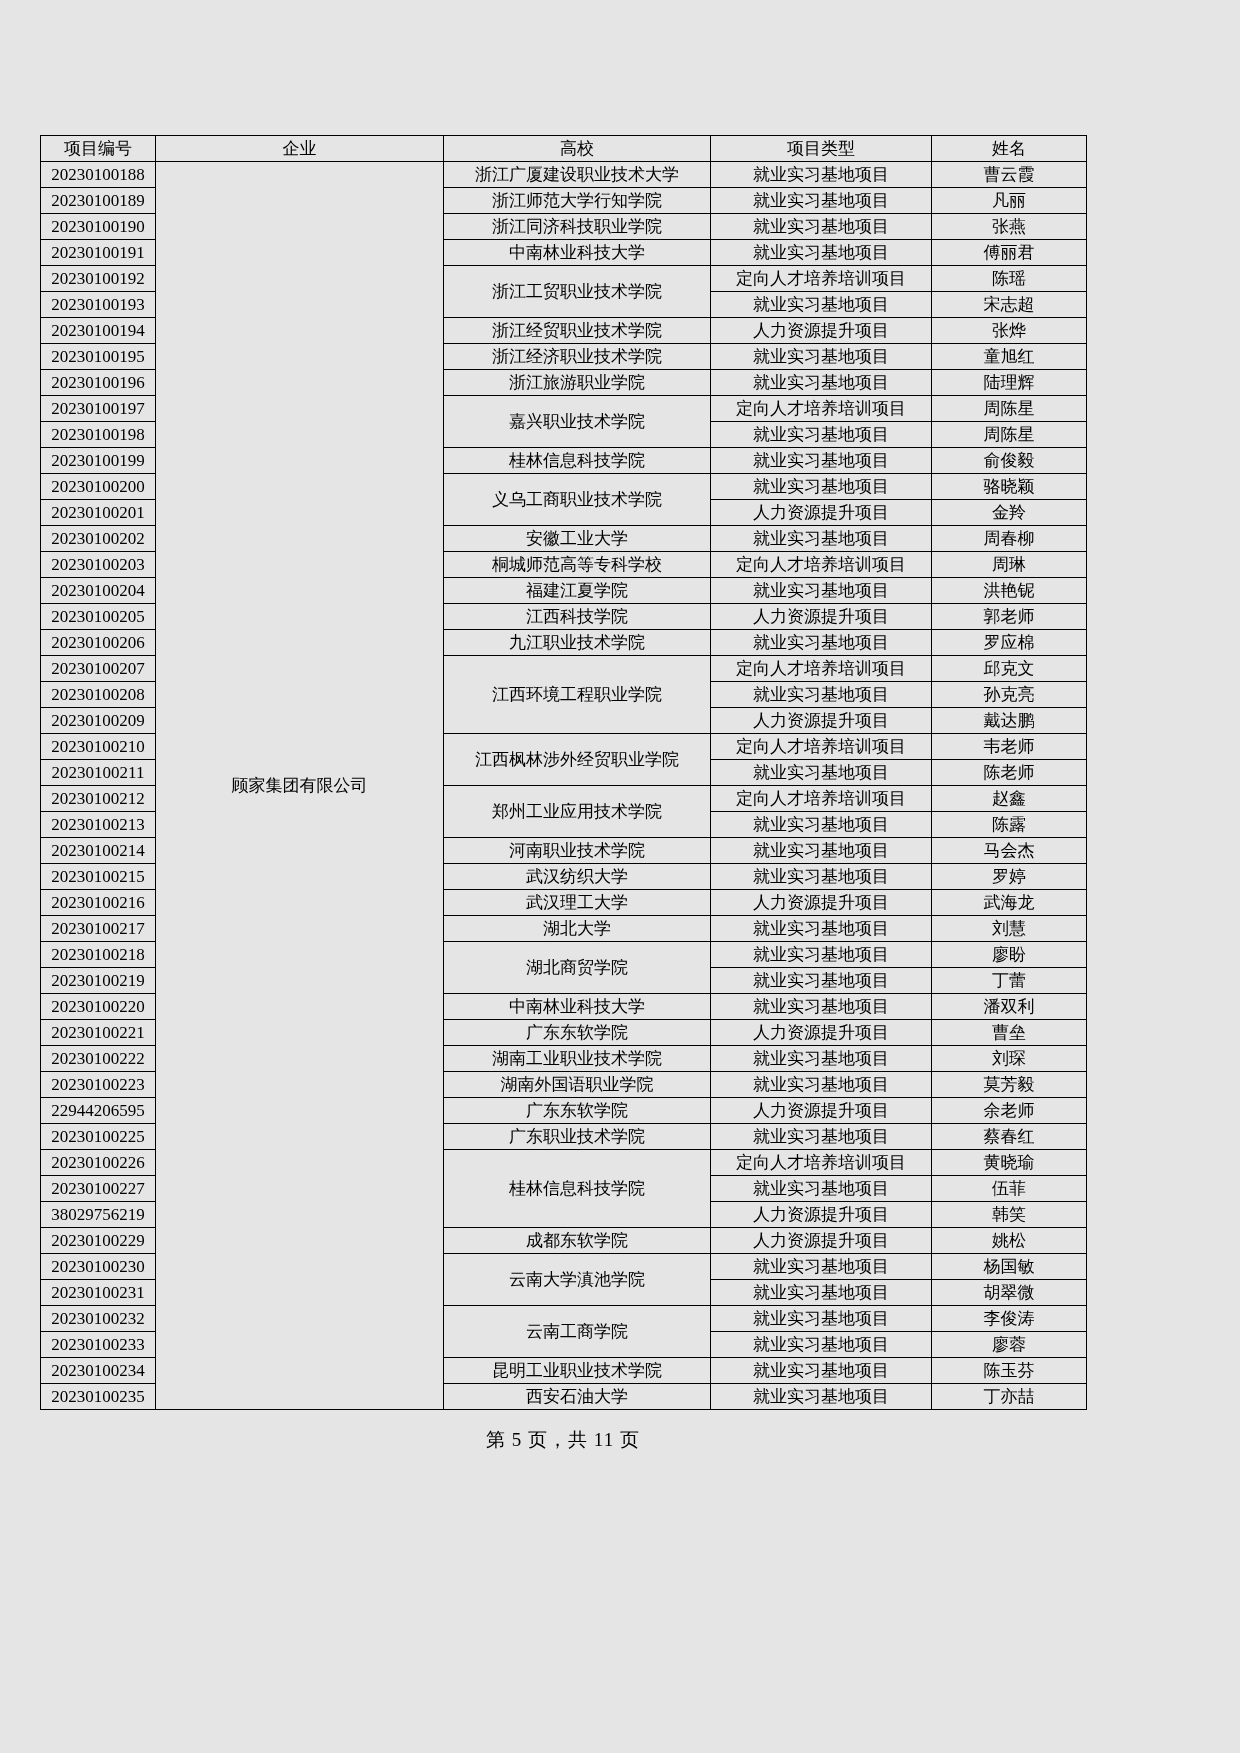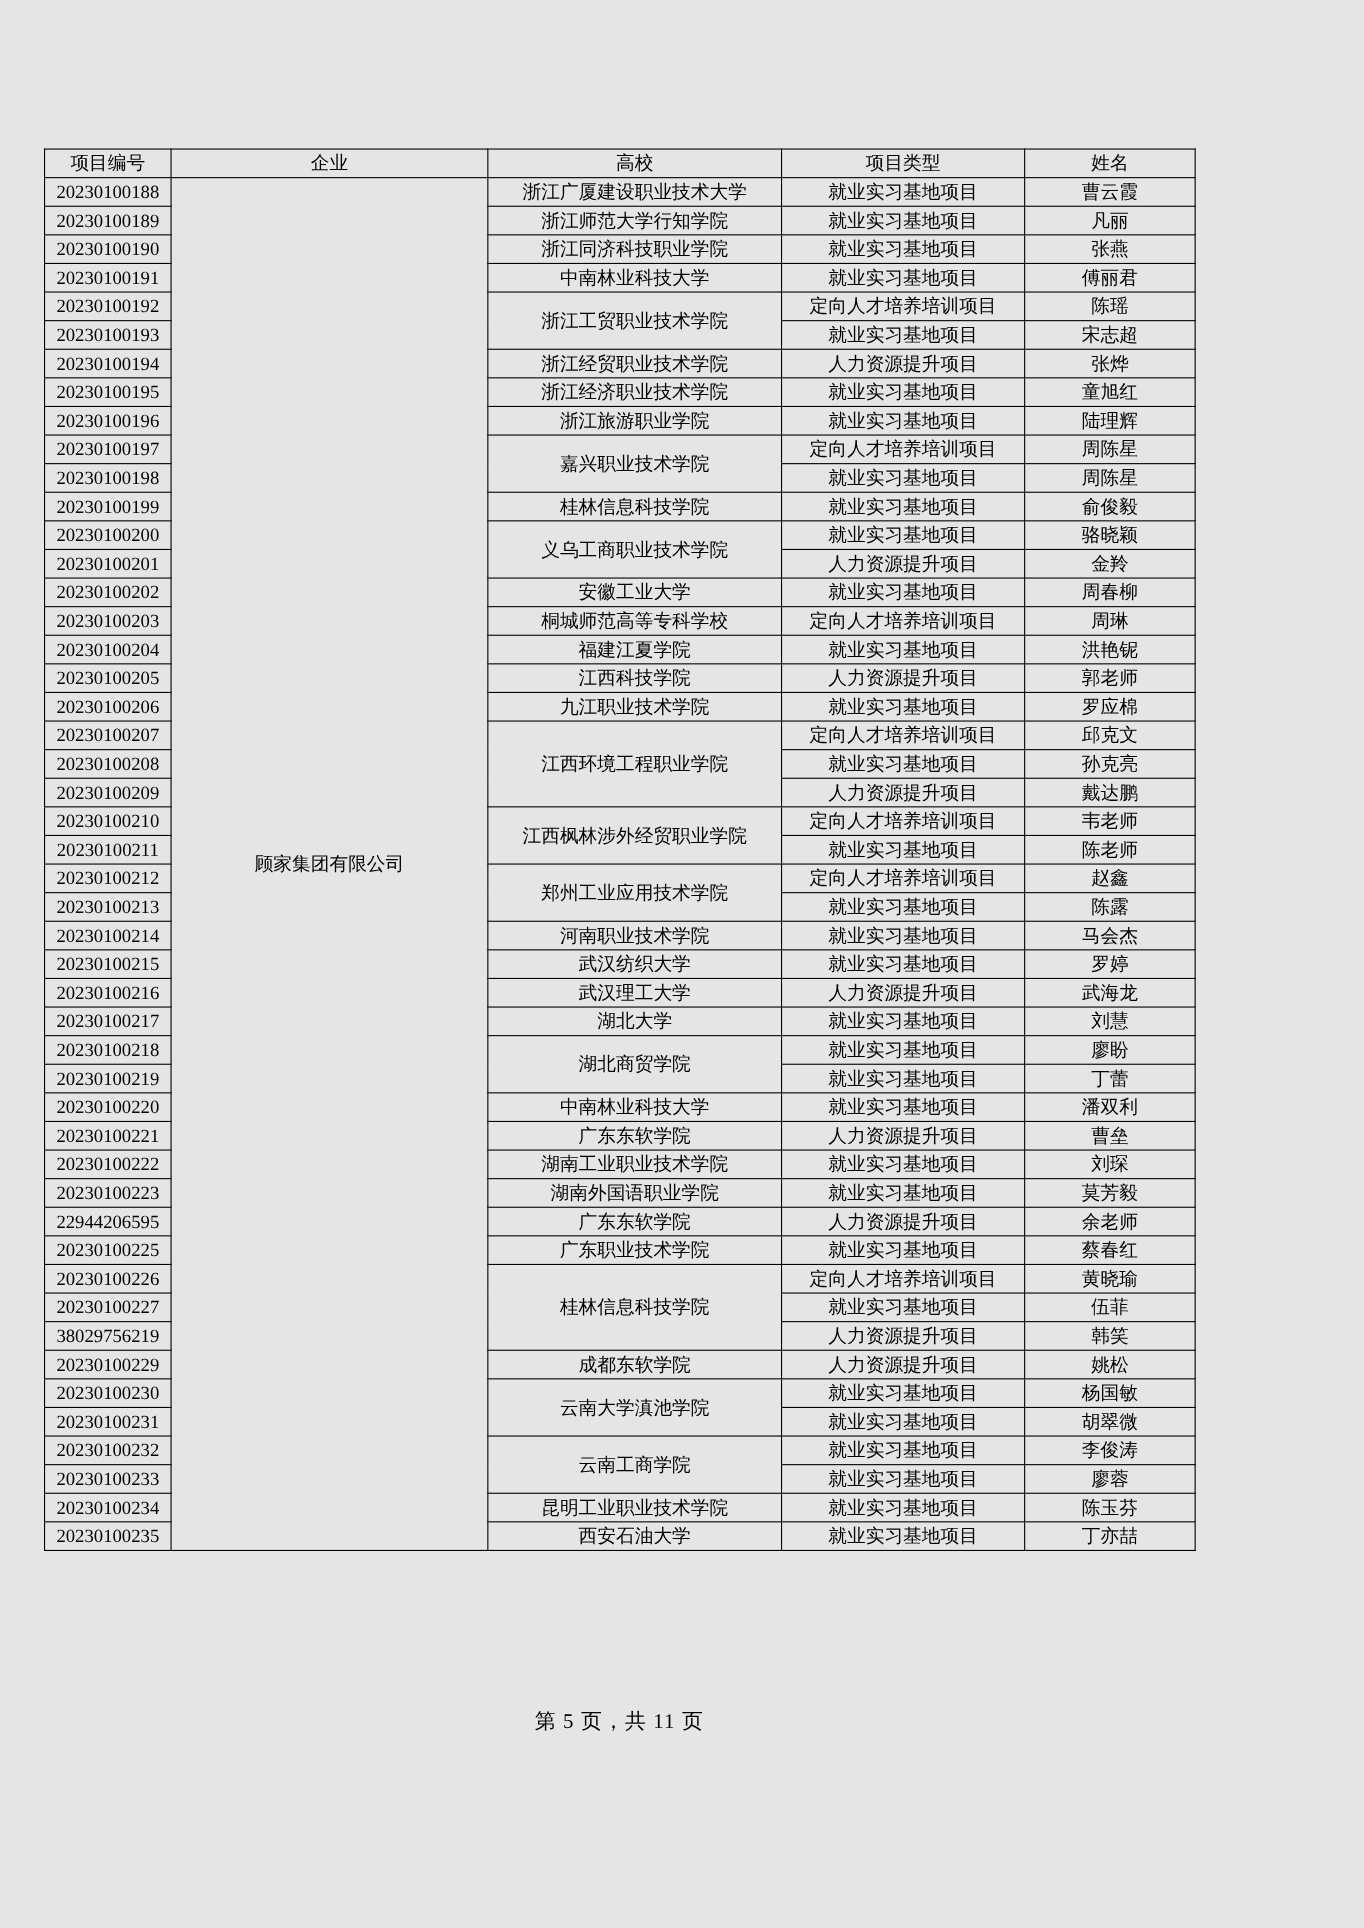--- a/index.html
+++ b/index.html
@@ -42,21 +42,21 @@
   }
   col.c-id      { width: 115px; }
   col.c-company { width: 288px; }
   col.c-school  { width: 267px; }
   col.c-type    { width: 221px; }
   col.c-name    { width: 155px; }
 
   .footer {
     position: absolute;
     left: 40px;
-    top: 1552px;
+    top: 1427px;
     width: 1046px;
     text-align: center;
     font-size: 19px;
     letter-spacing: 1px;
   }
 </style>
 </head>
 <body>
 
 <div class="page">

